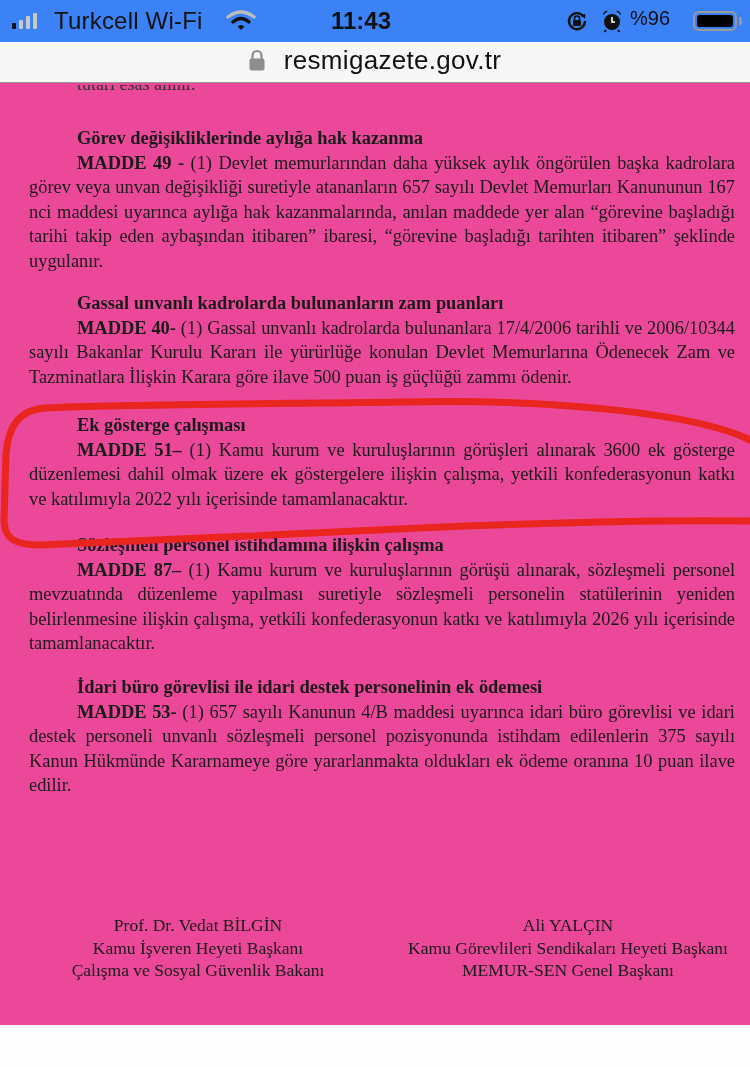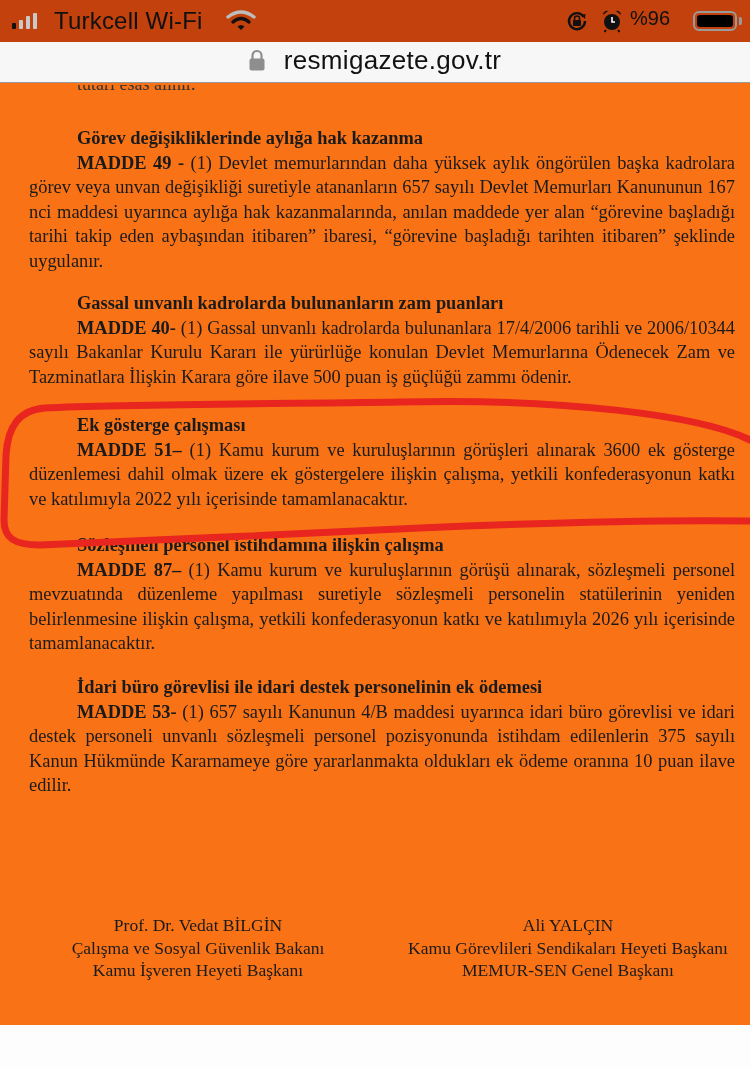--- a/index.html
+++ b/index.html
@@ -6,21 +6,21 @@
   body {
     width: 750px; height: 1067px; overflow: hidden;
     background: #fdfdfd;
     font-family: "Liberation Serif", serif;
     position: relative;
     color: #1c1c1c;
   }
   
   .statusbar {
     position: absolute; left: 0; top: 0; width: 750px; height: 42px;
-    background: #c2410c;
+    background: #3b82f6;
     font-family: "Liberation Sans", sans-serif;
     text-decoration: underline;
   }
   .signal { position: absolute; left: 12px; top: 13px; display: flex; align-items: flex-end; gap: 3px; height: 16px; }
   .signal span { display: block; width: 4px; background: #c9c9c9; border-radius: 1px; }
   .signal span.on { background: #111; }
   .carrier { position: absolute; left: 54px; top: 7px; font-size: 24px; color: #111; letter-spacing: 0.2px; }
   .wifi { position: absolute; left: 226px; top: 9px; }
   .clock { position: absolute; left: 0; width: 750px; top: 7px; text-align: center; font-size: 24px; font-weight: bold; color: #111; }
   .clock span { display: inline-block; transform: translateX(-14px); }
@@ -37,21 +37,21 @@
     background: #f7f7f7; border-bottom: 1px solid #9a9a9a;
     font-family: "Liberation Sans", sans-serif;
     display: flex; justify-content: center; align-items: center;
   }
   .url-inner { display: flex; align-items: center; gap: 19px; transform: translateY(-2px); }
   .url-text { font-size: 26px; color: #111; letter-spacing: 0.3px; }
 
   
   .doc {
     position: absolute; left: 0; top: 83px; width: 750px; height: 942px;
-    background: #f97316; overflow: hidden;
+    background: #ec4899; overflow: hidden;
   }
   .cut-line {
     position: absolute; left: 77px; top: 2px; font-size: 18px; color: #333;
     line-height: 10px; height: 9px; overflow: hidden;
   }
   .cut-line span { display: inline-block; transform: translateY(-6px); }
   .section { position: absolute; left: 29px; width: 706px; font-size: 18.4px; line-height: 24.5px; color: #1a1a1a; }
   .section .title { font-weight: bold; padding-left: 48px; white-space: nowrap; }
   .section .body { text-align: justify; text-align-last: left; text-indent: 48px; }
   .section .madde { font-weight: bold; }
@@ -68,20 +68,21 @@
     <span style="height:9px"></span>
     <span style="height:13px"></span>
     <span style="height:16px"></span>
   </div>
   <div class="carrier">Turkcell Wi-Fi</div>
   <svg class="wifi" width="30" height="22" viewBox="0 0 30 22">
     <path d="M2 8 Q15 -2 28 8" stroke="#bdbdbd" stroke-width="3.4" fill="none" stroke-linecap="round"></path>
     <path d="M7 13 Q15 6 23 13" stroke="#111" stroke-width="3.4" fill="none" stroke-linecap="round"></path>
     <path d="M11.5 17.5 L15 21 L18.5 17.5 Q15 14.5 11.5 17.5 Z" fill="#111"></path>
   </svg>
+  <div class="clock"><span>11:43</span></div>
   <svg class="rot-icon" width="22" height="22" viewBox="0 0 22 22">
     <path d="M17.5 6.5 A8 8 0 1 0 19 11" stroke="#111" stroke-width="2.4" fill="none"></path>
     <path d="M15 5 L19.5 4 L19 9 Z" fill="#111"></path>
     <rect x="7" y="10" width="8" height="6" rx="1" fill="#111"></rect>
     <path d="M8.5 10 V8.5 A2.5 2.5 0 0 1 13.5 8.5 V10" stroke="#111" stroke-width="1.6" fill="none"></path>
   </svg>
   <svg class="alarm-icon" width="22" height="24" viewBox="0 0 22 24">
     <circle cx="11" cy="13" r="8" fill="#111"></circle>
     <path d="M2 6 A4 4 0 0 1 7 2 Z" fill="#111"></path>
     <path d="M20 6 A4 4 0 0 0 15 2 Z" fill="#111"></path>
@@ -128,22 +129,22 @@
     <div class="body"><span class="madde">MADDE 87–</span><span> (1) Kamu kurum ve kuruluşlarının görüşü alınarak, sözleşmeli personel mevzuatında düzenleme yapılması suretiyle sözleşmeli personelin statülerinin yeniden belirlenmesine ilişkin çalışma, yetkili konfederasyonun katkı ve katılımıyla 2026 yılı içerisinde tamamlanacaktır.</span></div>
   </div>
 
   <div class="section" style="top:592px;">
     <div class="title">İdari büro görevlisi ile idari destek personelinin ek ödemesi</div>
     <div class="body"><span class="madde">MADDE 53-</span><span> (1) 657 sayılı Kanunun 4/B maddesi uyarınca idari büro görevlisi ve idari destek personeli unvanlı sözleşmeli personel pozisyonunda istihdam edilenlerin 375 sayılı Kanun Hükmünde Kararnameye göre yararlanmakta oldukları ek ödeme oranına 10 puan ilave edilir.</span></div>
   </div>
 
   <div class="sig" style="left:48px; width:300px; top:831px;">
     <div>Prof. Dr. Vedat BİLGİN</div>
+    <div>Kamu İşveren Heyeti Başkanı</div>
     <div>Çalışma ve Sosyal Güvenlik Bakanı</div>
-    <div>Kamu İşveren Heyeti Başkanı</div>
   </div>
   <div class="sig" style="left:378px; width:380px; top:831px;">
     <div>Ali YALÇIN</div>
     <div>Kamu Görevlileri Sendikaları Heyeti Başkanı</div>
     <div>MEMUR-SEN Genel Başkanı</div>
   </div>
 </div>
 
 <div class="bottom-area"></div>
 

